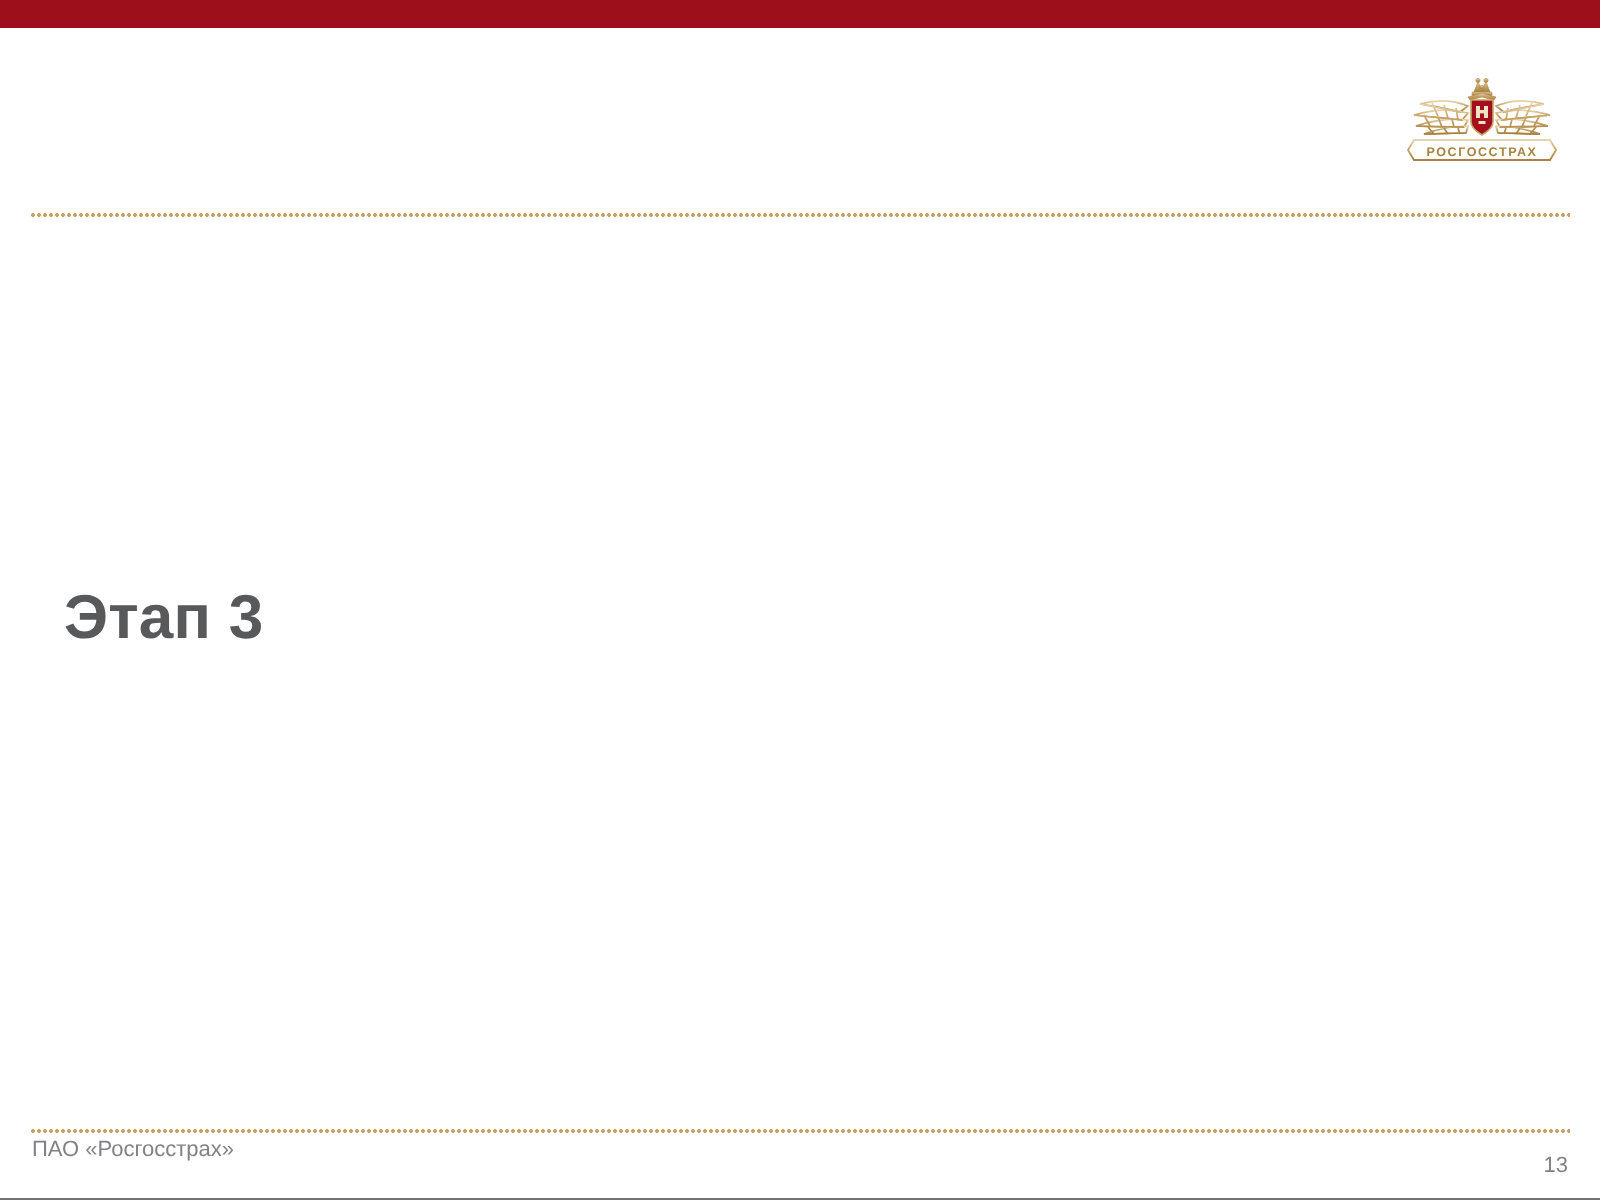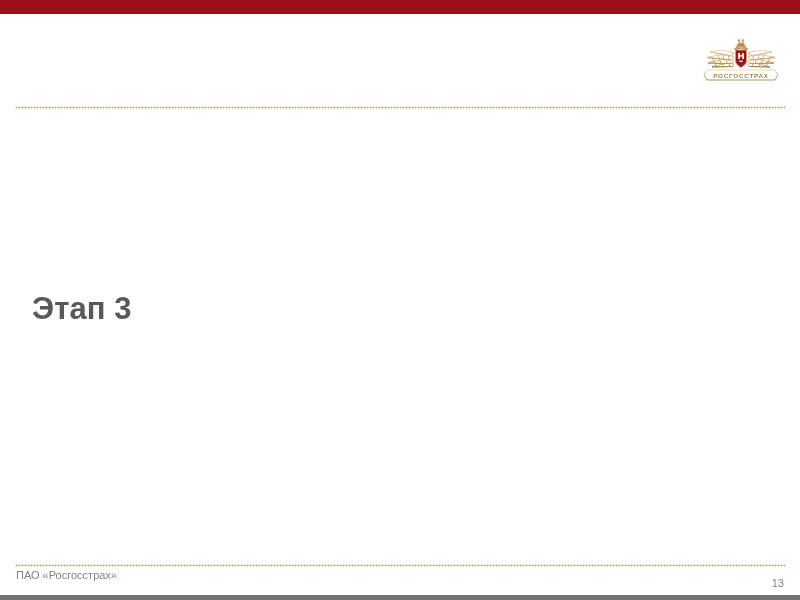--- a/index.html
+++ b/index.html
@@ -8,21 +8,21 @@
     background: #ffffff;
   }
   .slide {
     position: relative;
     width: 800px;
     height: 600px;
     background: #ffffff;
     overflow: hidden;
     font-family: "Liberation Sans", sans-serif;
     box-sizing: border-box;
-    border-bottom: 5px solid #737373;
+    border-bottom: 1px solid #737373;
   }
 
   
   .top-band {
     position: absolute;
     left: 0;
     top: 0;
     width: 800px;
     height: 14px;
     background: #9c0f1b;

